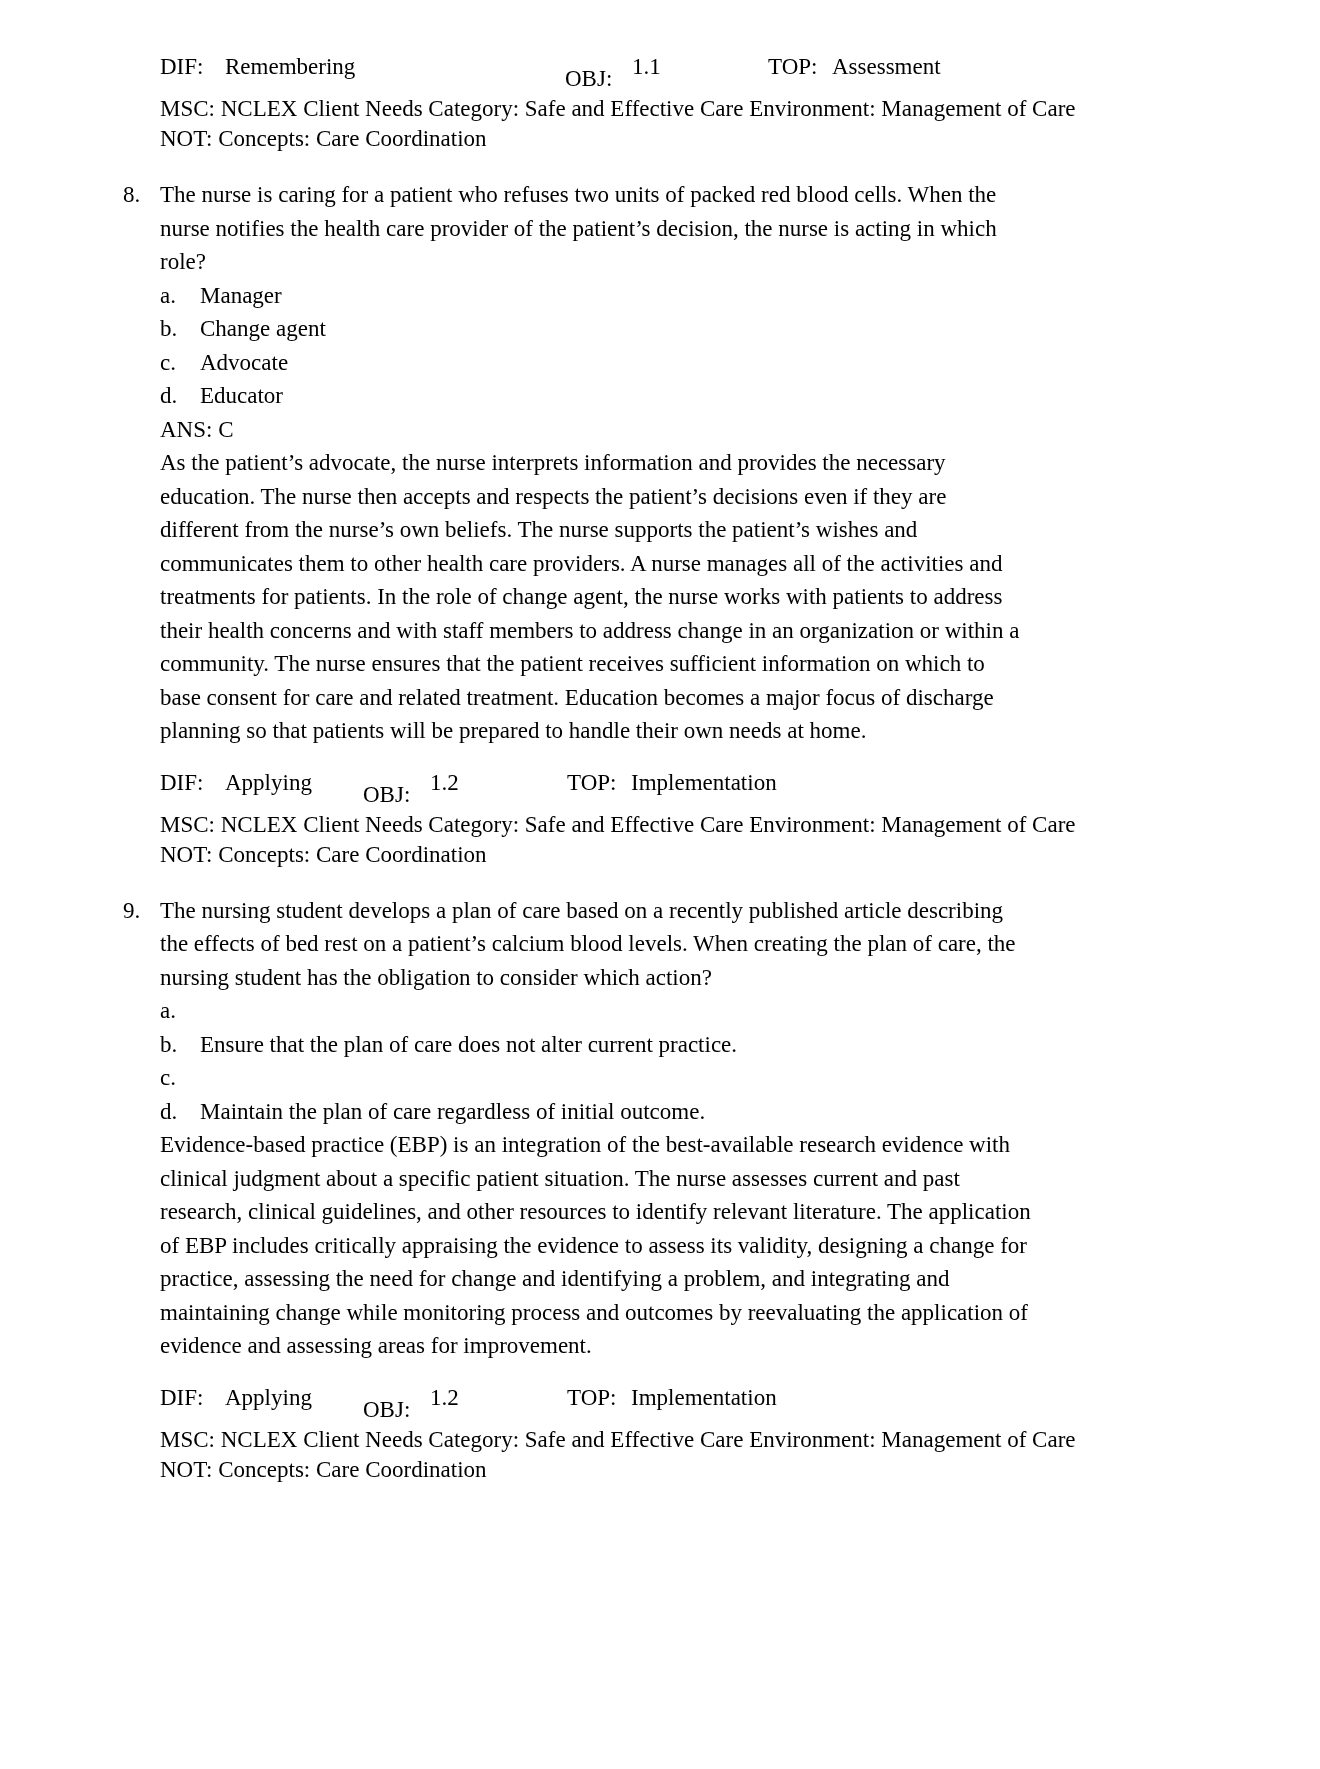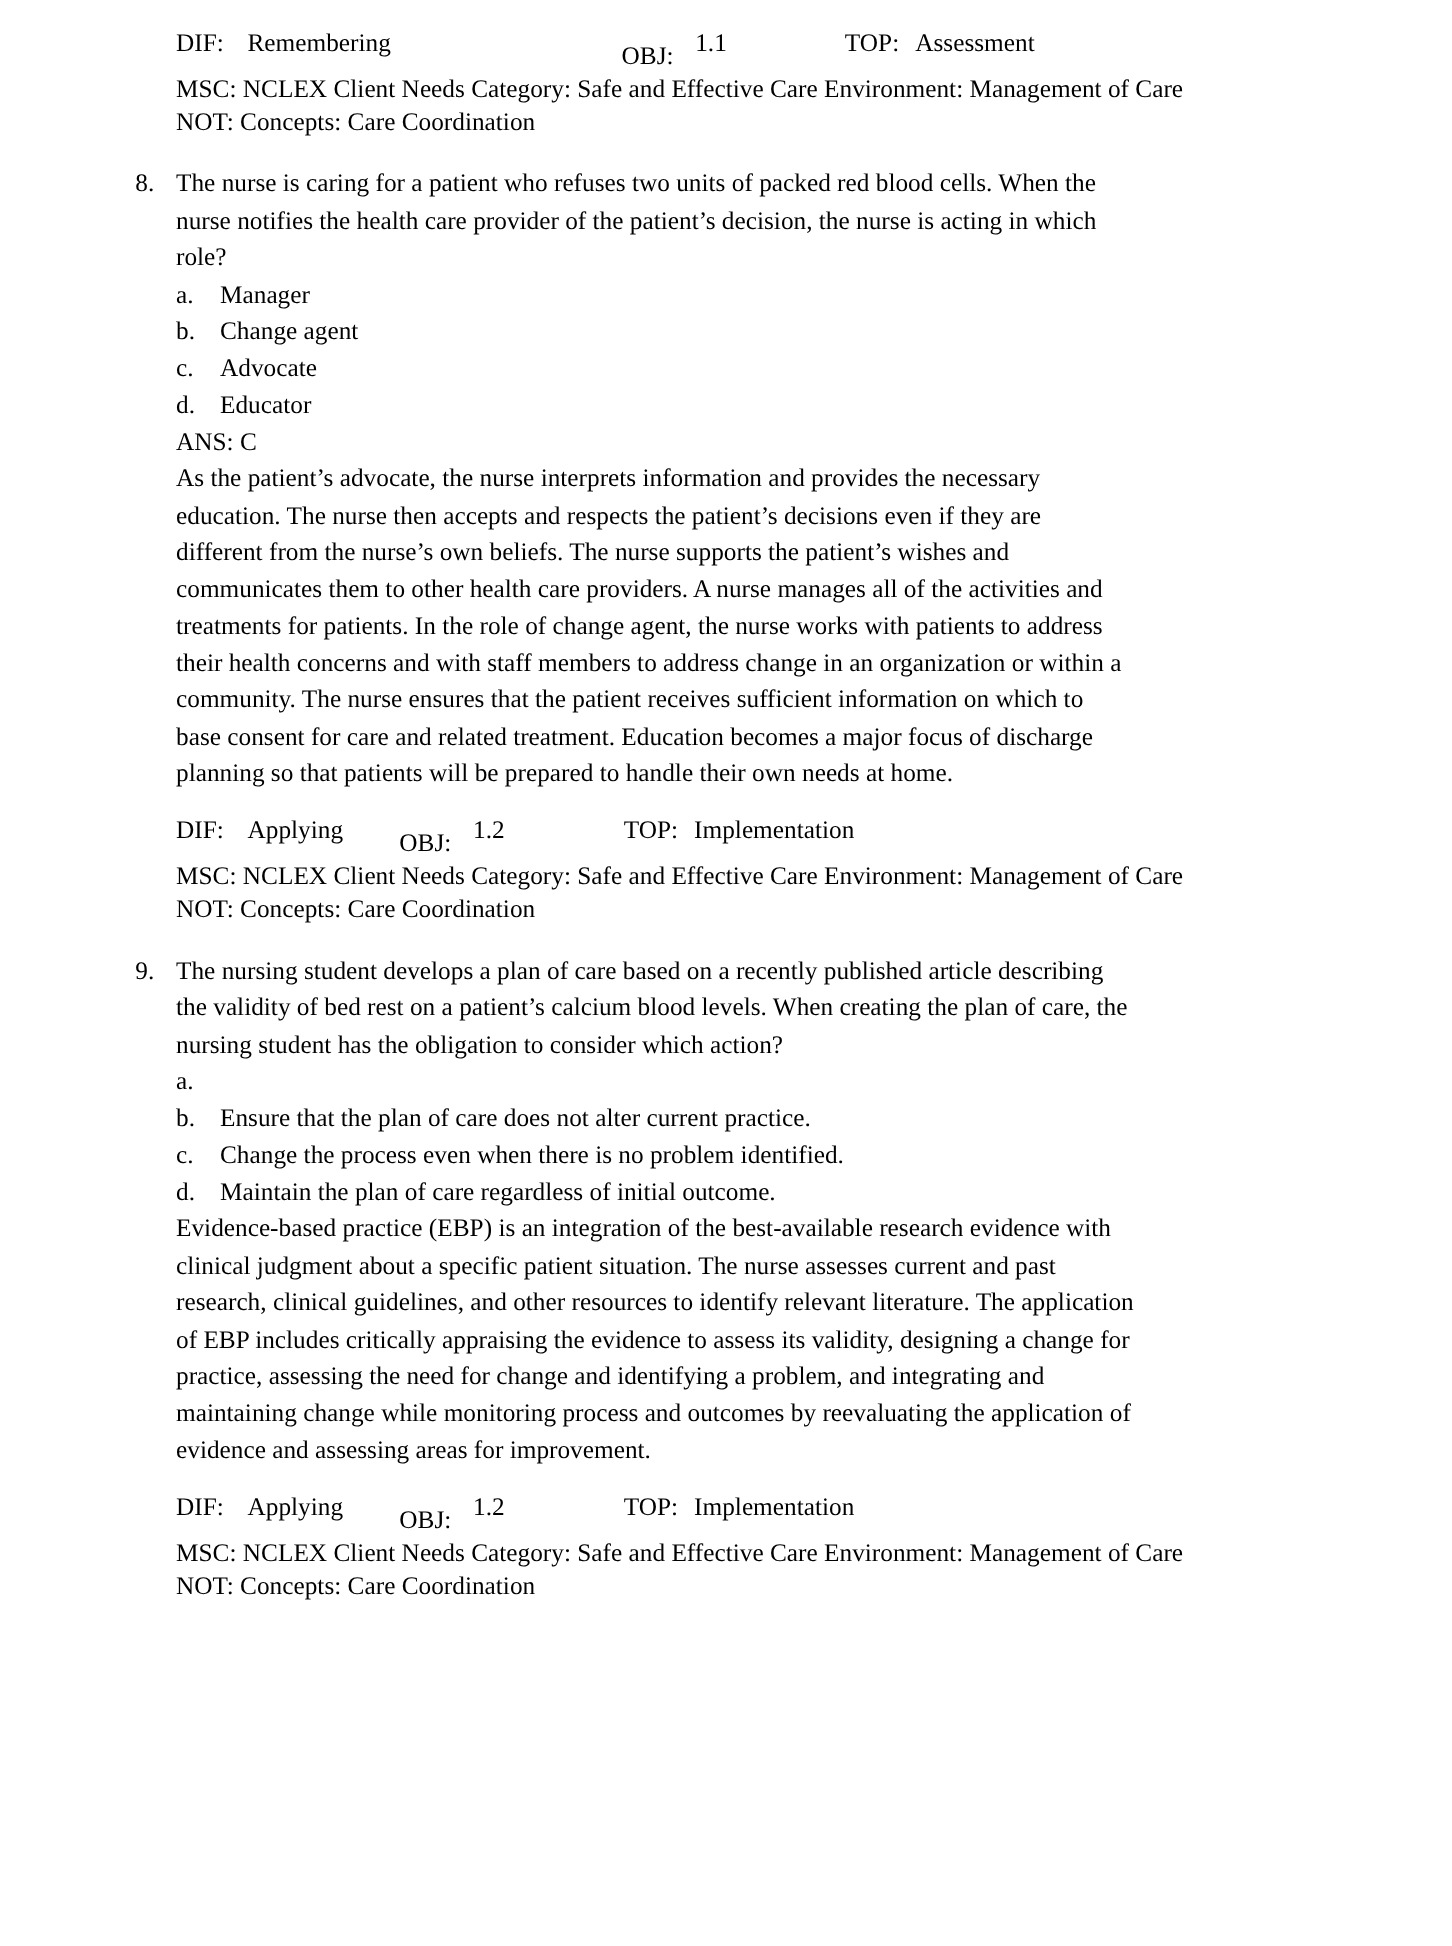--- a/index.html
+++ b/index.html
@@ -3,21 +3,21 @@
 <meta charset="utf-8">
 <style>
   html, body { margin: 0; padding: 0; }
   body {
     width: 1320px; height: 1769px;
     background: #ffffff; color: #000000;
     font-family: "Liberation Serif", serif;
     font-size: 23px;
     overflow: hidden;
   }
-  .page { padding-top: 24px; width: 1320px; height: 1717px; }
+  .page { padding-top: 52px; width: 1320px; height: 1717px; }
 
   
   .meta-block { margin-left: 160px; line-height: 30px; }
   .meta-row { display: flex; }
   .pair { display: inline-flex; }
   .lbl { display: inline-block; }
   .lbl-dif { width: 65px; }
   .lbl-obj { width: 67px; margin-top: 12px; }
   .lbl-top { width: 64px; }
   .w-dif-r1 { width: 405px; }
@@ -115,34 +115,33 @@
       </div>
       <div class="meta-line">MSC: NCLEX Client Needs Category: Safe and Effective Care Environment: Management of Care</div>
       <div class="meta-line">NOT: Concepts: Care Coordination</div>
     </div>
   </div>
 
   <div class="question">
     <div class="q-head">
       <span class="q-num">9.</span>
       <div class="q-stem">The nursing student develops a plan of care based on a recently published article describing
-the validity of bed rest on a patient’s calcium blood levels. When creating the plan of care, the
+the effects of bed rest on a patient’s calcium blood levels. When creating the plan of care, the
 nursing student has the obligation to consider which action?</div>
     </div>
     <div class="options">
       <div class="option">
           <span class="opt-letter">a.</span>
         </div>
       <div class="option">
           <span class="opt-letter">b.</span>
           <span>Ensure that the plan of care does not alter current practice.</span>
         </div>
       <div class="option">
           <span class="opt-letter">c.</span>
-          <span>Change the process even when there is no problem identified.</span>
         </div>
       <div class="option">
           <span class="opt-letter">d.</span>
           <span>Maintain the plan of care regardless of initial outcome.</span>
         </div>
     </div>
     <div class="answer-block">
       <div class="rationale">Evidence-based practice (EBP) is an integration of the best-available research evidence with
 clinical judgment about a specific patient situation. The nurse assesses current and past
 research, clinical guidelines, and other resources to identify relevant literature. The application

